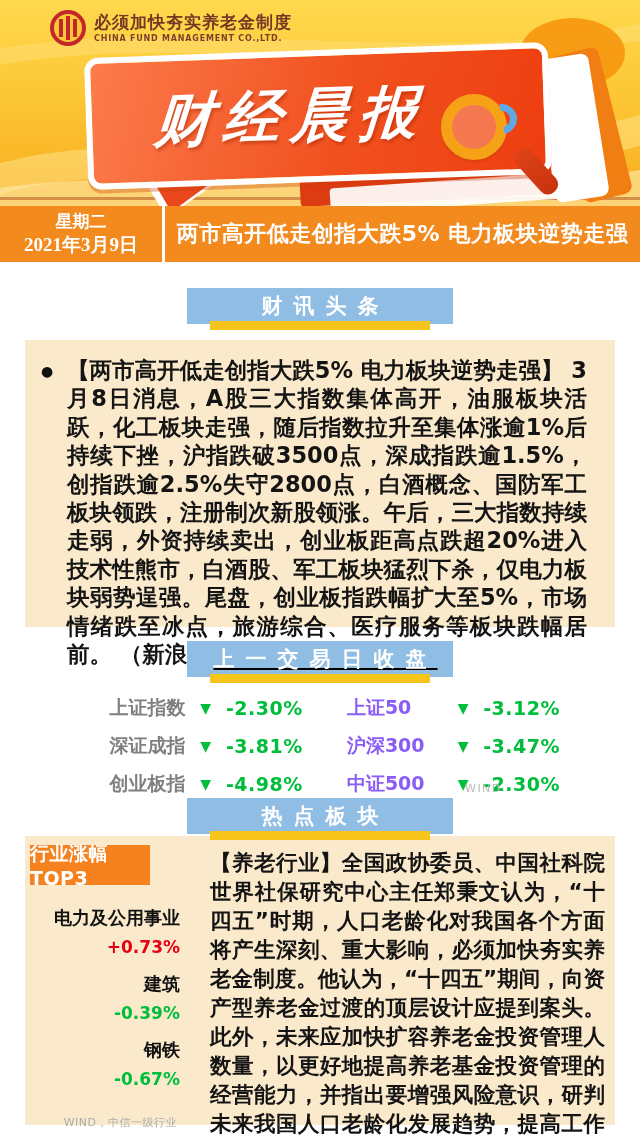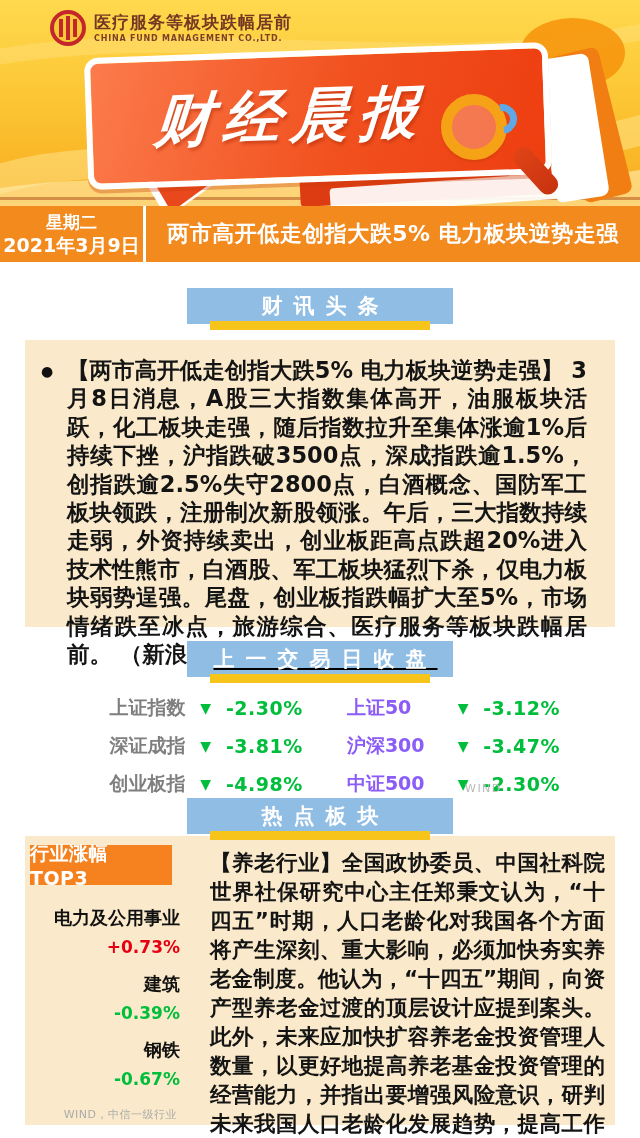--- a/index.html
+++ b/index.html
@@ -50,22 +50,22 @@
   .glass-shine { position:absolute; left:46px; top:10px; width:30px; height:30px; border-radius:50%;
                  border:7px solid transparent; border-top-color:#5FA8E6; border-right-color:#5FA8E6;
                  transform:rotate(35deg); }
   .glass-handle { position:absolute; left:66px; top:56px; width:20px; height:56px; border-radius:9px;
                   background:linear-gradient(180deg,#E04316,#C7330F); transform:rotate(-42deg);
                   transform-origin:top center; }
 
   
   .date-bar { position:absolute; left:0; top:206px; width:640px; height:56px; background:#F28A1E;
               display:flex; color:#ffffff; z-index:6; }
-  .date-cell { width:146px; border-right:3px solid #ffffff; display:flex; flex-direction:column;
-               align-items:center; justify-content:center; line-height:1.3; }
+  .date-cell { width:165px; border-right:3px solid #ffffff; display:flex; flex-direction:column;
+               align-items:center; justify-content:center; line-height:1.3;font-family:Liberation Serif, serif; }
   .weekday { font-size:17px; font-weight:700; }
   .date-txt { font-size:19px; font-weight:700; }
   .headline-cell { flex:1; display:flex; align-items:center; justify-content:center;
                    font-size:22px; font-weight:700; letter-spacing:.5px; }
 
   
   .sec { position:absolute; left:0; width:640px; display:flex; justify-content:center; z-index:5; }
   .sec-box { position:relative; width:266px; height:36px; background:#8FBDE4; color:#ffffff;
              font-size:21px; font-weight:700; letter-spacing:11px; padding-left:11px;
              display:flex; align-items:center; justify-content:center;text-align:right; }
@@ -92,30 +92,30 @@
   .idx-tri { width:42px; text-align:center; font-size:14px; color:#00BE3C; }
   .idx-val { width:80px; font-size:19px; font-weight:700; color:#00BE3C; letter-spacing:.5px; }
   .idx-spacer { width:46px; }
   .idx-source { position:absolute; left:465px; top:782px; font-size:11px; color:#B9B9B9;
                 letter-spacing:1.5px; }
 
   
   .hot-box { position:absolute; left:25px; top:836px; width:590px; height:289px; background:#FAEACB;
              display:flex; }
   .hot-left { width:158px; flex:none; padding-top:9px; }
-  .top3-header { margin-left:5px; width:142px; height:40px; background:#F5821F; color:#ffffff;
+  .top3-header { margin-left:5px; width:120px; height:40px; background:#F5821F; color:#ffffff;
                  font-size:19px; font-weight:700; display:flex; align-items:center; justify-content:center;
                  letter-spacing:.5px; }
   .ind-list { margin-top:20px; text-align:right; padding-right:3px; }
   .ind-item { margin-bottom:12px; }
   .ind-name { font-size:18px; font-weight:700; color:#111; line-height:26px; }
   .ind-change { font-size:17px; font-weight:700; line-height:24px; margin-top:4px; }
   .chg-up { color:#E60012; }
   .chg-down { color:#00BE3C; }
-  .hot-source { margin-top:16px; font-size:11px; color:#ABABAB; text-align:right; padding-right:6px;
+  .hot-source { margin-top:24px; font-size:11px; color:#ABABAB; text-align:right; padding-right:6px;
                 letter-spacing:.5px; }
   .hot-right { flex:1; padding:12px 10px 0 27px; }
   .hot-article { font-size:21.5px; font-weight:700; color:#141414; line-height:29px; text-align:justify; }
 </style>
 </head>
 <body>
 
 <div class="page">
 
   <div class="hero">
@@ -127,21 +127,21 @@
     <div class="hero-circle"></div>
     <div class="hero-edge-line"></div>
 
     <div class="logo">
       <div class="emblem">
         <i></i>
           <i class="mid"></i>
           <i></i>
       </div>
       <div class="logo-words">
-        <span class="logo-cn">医疗服务等板块跌幅居前</span>
+        <span class="logo-cn">必须加快夯实养老金制度</span>
         <span class="logo-en">CHINA FUND MANAGEMENT CO.,LTD.</span>
       </div>
     </div>
 
     <div class="page-orange"></div>
     <div class="page-white"></div>
     <div class="strip-red"></div>
     <div class="strip-white"></div>
     <div class="tail-white"></div>
     <div class="tail-orange"></div>

